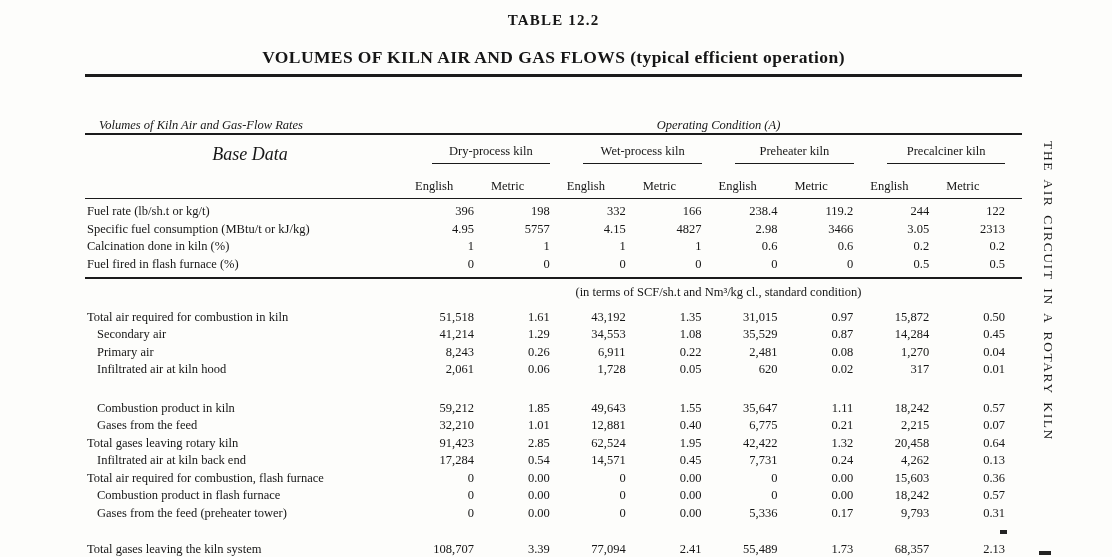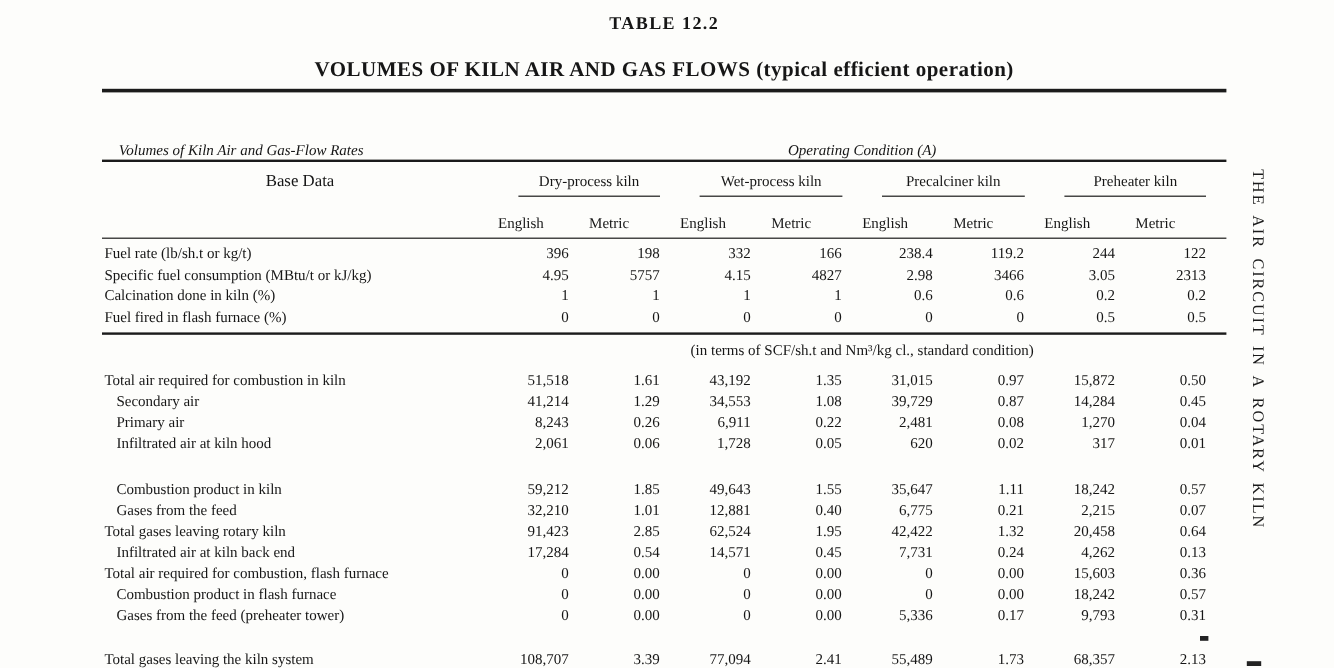--- a/index.html
+++ b/index.html
@@ -15,21 +15,21 @@
   .rule{background:#1b1b1b;width:100%;}
   .rule.thick{height:3px;margin-top:6px;}
   .rule.thin{height:1.5px;}
   .rule.bottom{height:3.5px;margin-top:7px;}
 
   .caption-row{display:grid;grid-template-columns:330px 1fr;align-items:center;height:16px;margin-top:40px;}
   .caption-left{font-style:italic;font-size:12.5px;padding-left:14px;}
   .caption-right{font-style:italic;font-size:12.5px;text-align:center;}
 
   .head-groups{display:grid;grid-template-columns:330px repeat(4,1fr);padding-top:9px;height:27px;}
-  .base-data{text-align:center;font-size:14px;}
+  .base-data{text-align:center;font-size:18px;font-style:italic;}
   .ghead{text-align:center;font-size:12.5px;}
   .ghead .glabel{display:inline-block;padding:0 6px 4px 6px;border-bottom:1.5px solid #1b1b1b;min-width:78%;box-sizing:border-box;}
 
   .head-units{display:grid;grid-template-columns:330px repeat(8,1fr);height:23px;align-items:end;padding-bottom:4px;}
   .unit{text-align:left;font-size:12.5px;}
 
   .tbody{padding:4px 0;}
   .trow{display:grid;grid-template-columns:330px repeat(8,1fr);line-height:17.5px;}
   .lbl{font-size:12.5px;padding-left:2px;white-space:nowrap;}
   .lbl.ind{padding-left:12px;}
@@ -67,22 +67,22 @@
     <div class="caption-right">Operating Condition (A)</div>
   </div>
 
   <div class="rule thin"></div>
 
   <div class="head-groups">
     <div class="base-data">Base Data</div>
 
   <div class="ghead"><div class="glabel" style="display: inline-block;">Dry-process kiln</div></div>
       <div class="ghead"><div class="glabel" style="display: inline-block;">Wet-process kiln</div></div>
+      <div class="ghead"><div class="glabel" style="display: inline-block;">Preheater kiln</div></div>
       <div class="ghead"><div class="glabel" style="display: inline-block;">Precalciner kiln</div></div>
-      <div class="ghead"><div class="glabel" style="display: inline-block;">Preheater kiln</div></div>
     </div>
 
   <div class="head-units">
     <div></div>
 
   <div class="unit">English</div>
       <div class="unit">Metric</div>
       <div class="unit">English</div>
       <div class="unit">Metric</div>
       <div class="unit">English</div>
@@ -155,21 +155,21 @@
         <div class="num">0.97</div>
         <div class="num">15,872</div>
         <div class="num">0.50</div>
       </div>
       <div class="trow">
         <div class="lbl ind">Secondary air</div>
         <div class="num">41,214</div>
         <div class="num">1.29</div>
         <div class="num">34,553</div>
         <div class="num">1.08</div>
-        <div class="num">39,729</div>
+        <div class="num">35,529</div>
         <div class="num">0.87</div>
         <div class="num">14,284</div>
         <div class="num">0.45</div>
       </div>
       <div class="trow">
         <div class="lbl ind">Primary air</div>
         <div class="num">8,243</div>
         <div class="num">0.26</div>
         <div class="num">6,911</div>
         <div class="num">0.22</div>

